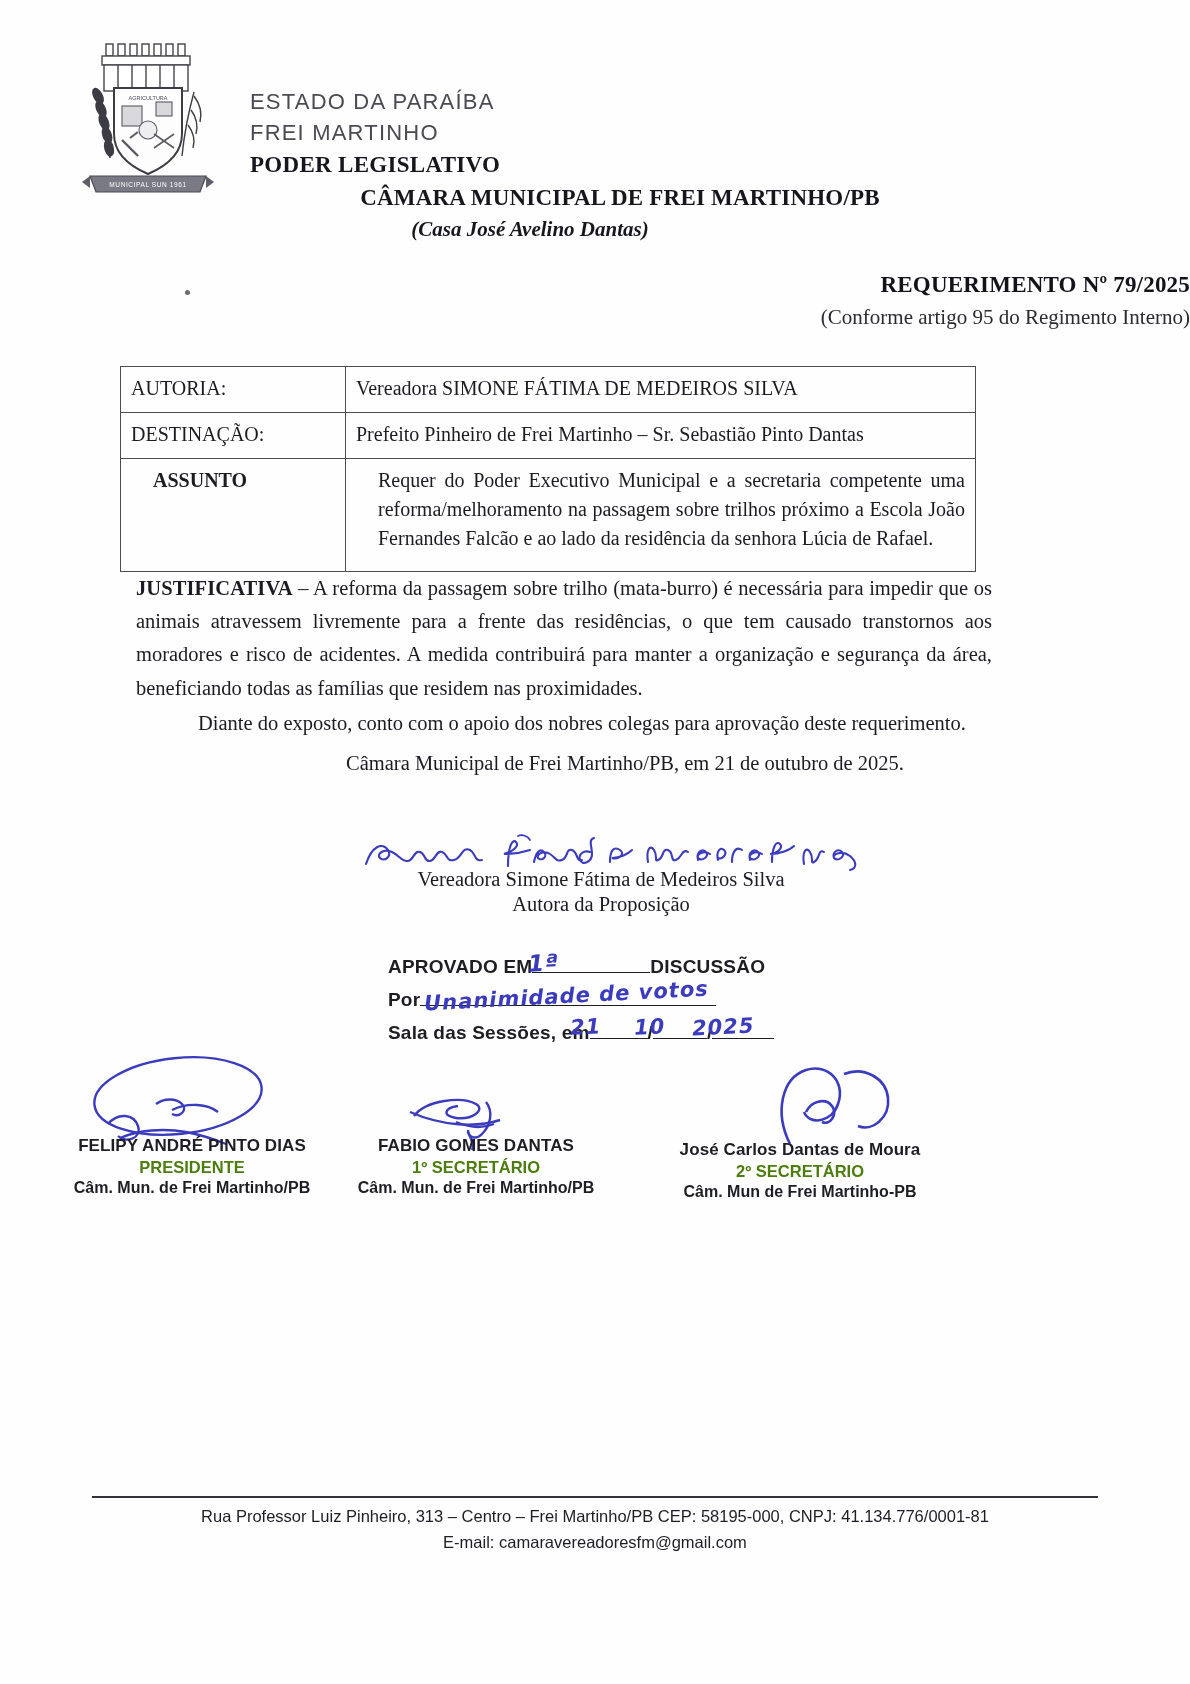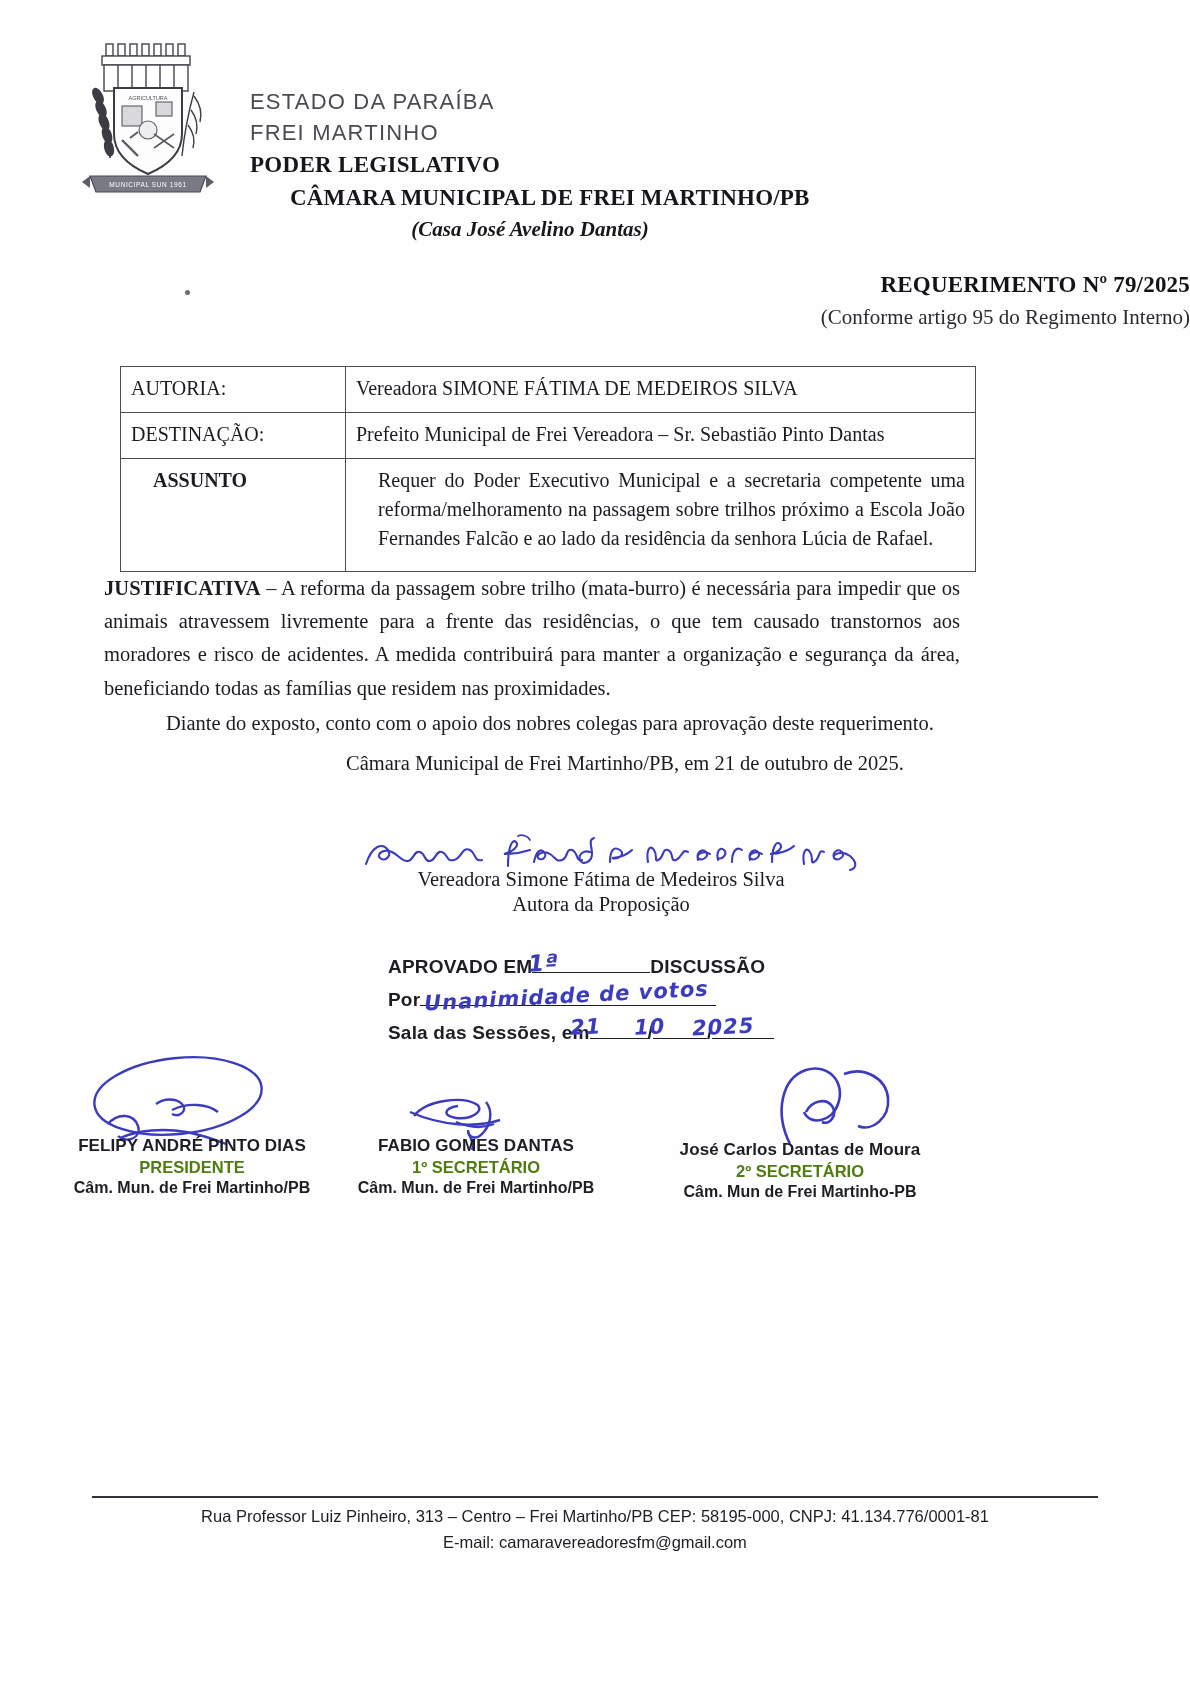--- a/index.html
+++ b/index.html
@@ -62,20 +62,21 @@
     margin-top: 1px;
   }
   .hline4 {
     font-family: "Liberation Serif", serif;
     font-size: 23px;
     font-weight: bold;
     letter-spacing: 0.2px;
     color: #16161c;
     margin-left: 40px;
     line-height: 1.35;
+    text-align: center;
   }
   .hline5 {
     font-family: "Liberation Serif", serif;
     font-size: 21px;
     font-weight: bold;
     font-style: italic;
     color: #16161c;
     text-align: center;
     margin-top: 4px;
     margin-right: 140px;
@@ -143,21 +144,21 @@
     text-align-last: left;
   }
   .assunto-row td {
     padding-bottom: 18px;
     padding-left: 32px;
   }
 
   
   .body-block {
     position: absolute;
-    left: 104px;
+    left: 136px;
     top: 572px;
     width: 856px;
   }
   .para {
     font-size: 20.5px;
     line-height: 1.62;
     text-align: justify;
     text-align-last: left;
     color: #1b1b22;
     margin: 0;
@@ -385,21 +386,21 @@
   <div class="doc-subtitle">(Conforme artigo 95 do Regimento Interno)</div>
 
   <table class="info-table">
     <tbody>
       <tr>
         <td class="label-cell">AUTORIA:</td>
         <td class="value-cell">Vereadora SIMONE FÁTIMA DE MEDEIROS SILVA</td>
       </tr>
       <tr>
         <td class="label-cell">DESTINAÇÃO:</td>
-        <td class="value-cell">Prefeito Municipal de Frei Vereadora – Sr. Sebastião Pinto Dantas</td>
+        <td class="value-cell">Prefeito Pinheiro de Frei Martinho – Sr. Sebastião Pinto Dantas</td>
       </tr>
       <tr class="assunto-row">
         <td class="label-cell label-bold">ASSUNTO</td>
         <td class="value-cell">Requer do Poder Executivo Municipal e a secretaria competente uma reforma/melhoramento na passagem sobre trilhos próximo a Escola João Fernandes Falcão e ao lado da  residência da senhora Lúcia de Rafael.</td>
       </tr>
     </tbody>
   </table>
 
   <div class="body-block">
     <p class="para"><b>JUSTIFICATIVA</b><span> – A reforma da passagem sobre trilho (mata-burro) é necessária para impedir que os animais atravessem livremente para a frente das residências, o que tem causado transtornos aos moradores e risco de acidentes. A medida contribuirá para manter a organização e segurança da área, beneficiando todas as famílias que residem nas proximidades.</span></p>

